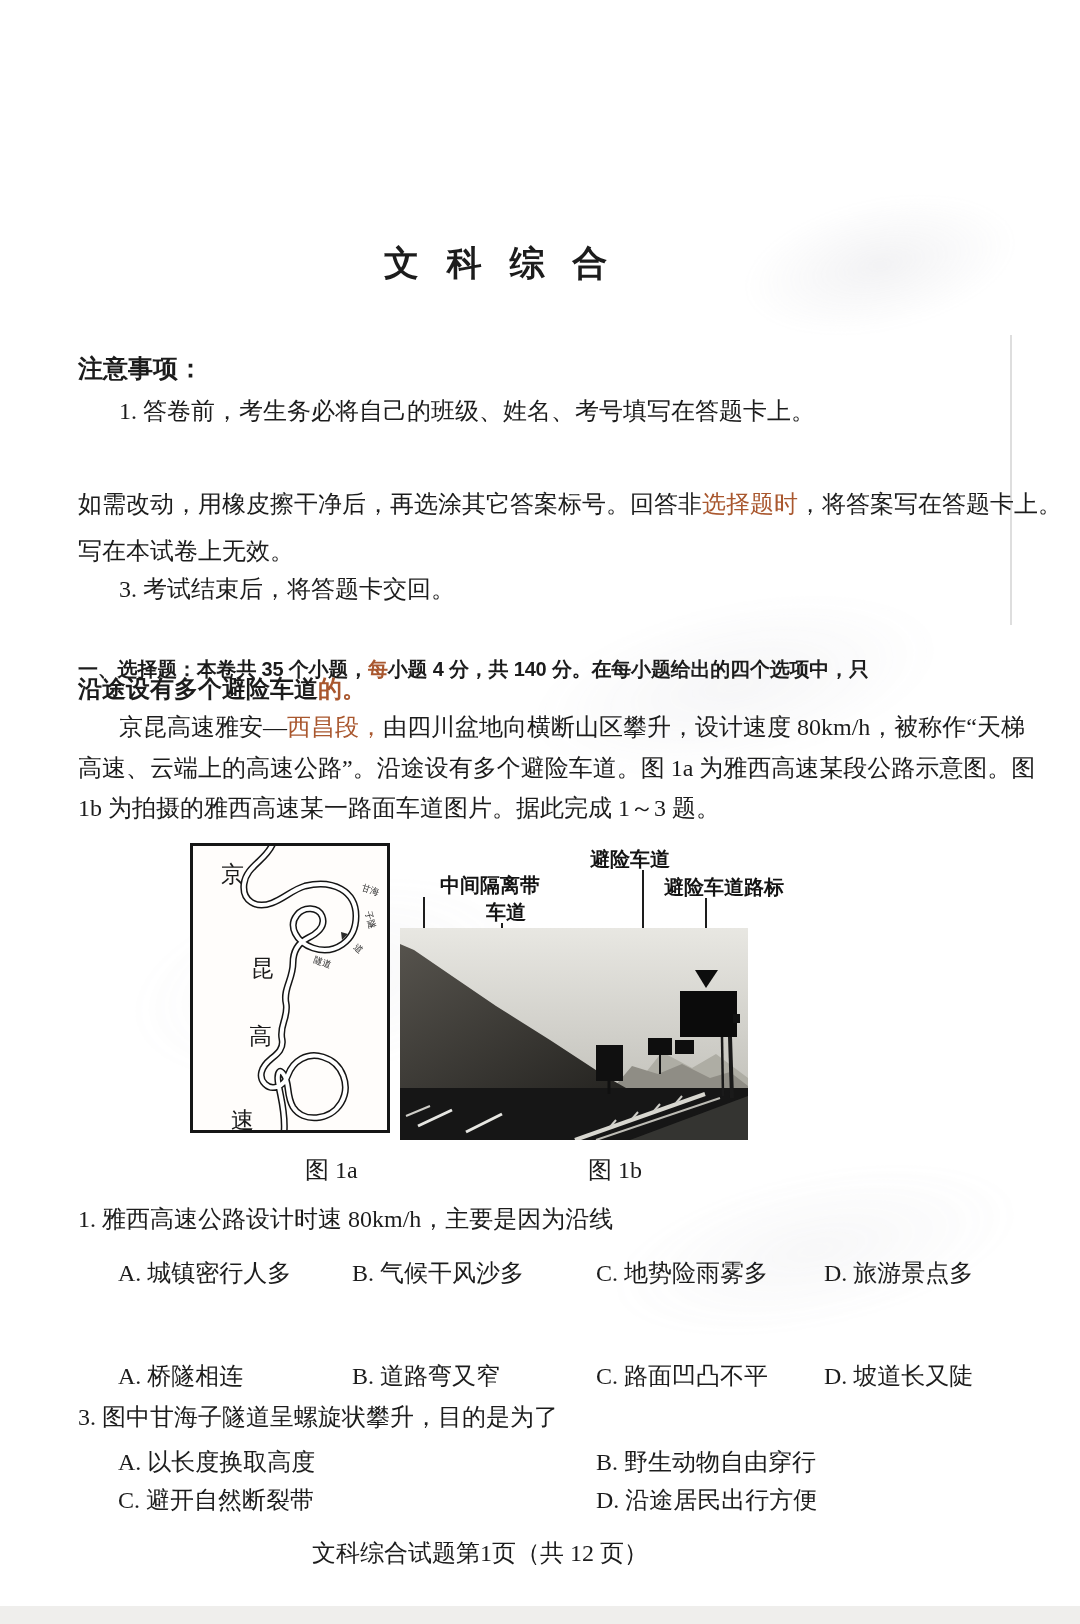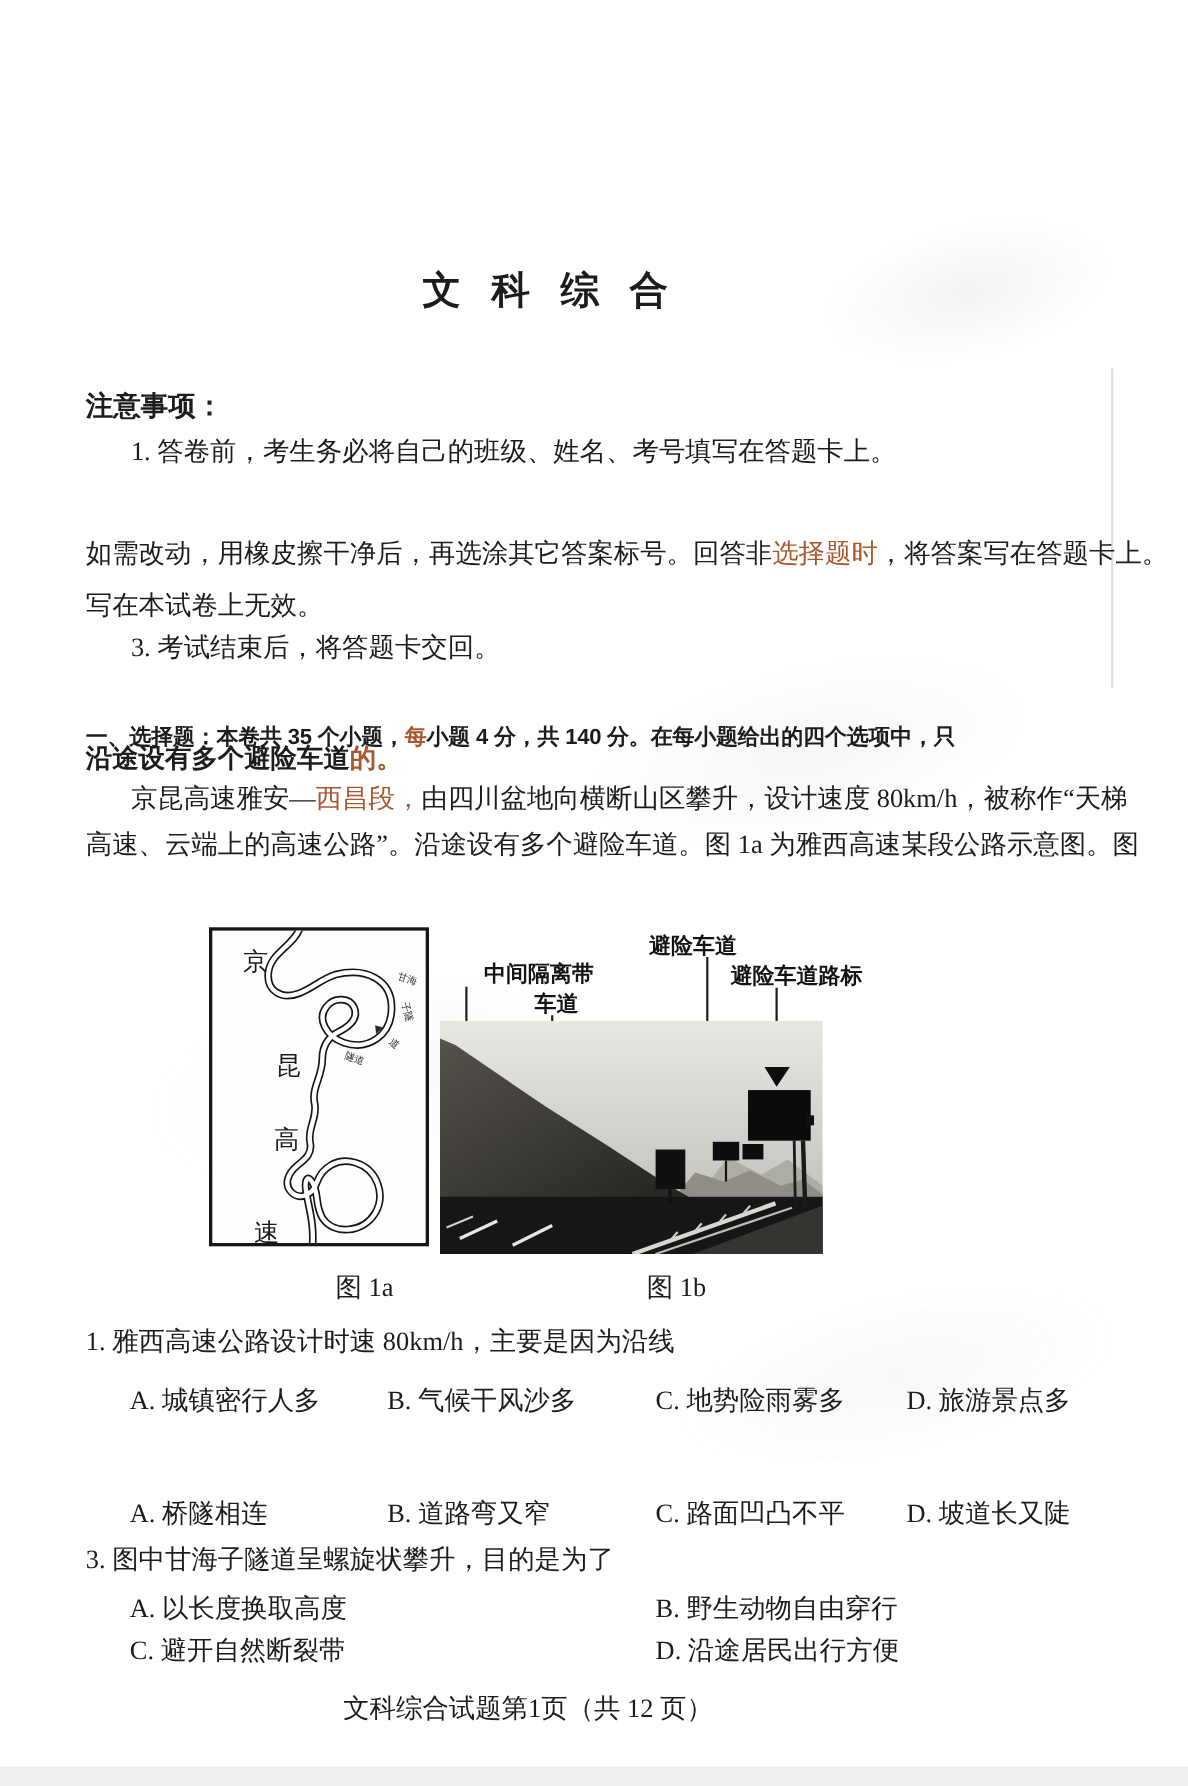--- a/index.html
+++ b/index.html
@@ -96,20 +96,21 @@
   <div class="abs body-text n-item1">1. 答卷前，考生务必将自己的班级、姓名、考号填写在答题卡上。</div>
   <div class="abs body-text n-i2-l2"><span>如需改动，用橡皮擦干净后，再选涂其它答案标号。回答非</span><span class="tint">选择题时</span><span>，将答案写在答题卡上。</span></div>
   <div class="abs body-text n-i2-l3">写在本试卷上无效。</div>
   <div class="abs body-text n-item3">3. 考试结束后，将答题卡交回。</div>
 
   <div class="abs heiti sec-l1"><span>一、选择题：本卷共 35 个小题，</span><span class="tint">每</span><span>小题 4 分，共 140 分。在每小题给出的四个选项中，只</span></div>
   <div class="abs heiti sec-l2"><span>沿途设有多个避险车道</span><span class="tint">的。</span></div>
 
   <div class="abs body-text p-l1"><span>京昆高速雅安—</span><span class="tint">西昌段，</span><span>由四川盆地向横断山区攀升，设计速度 80km/h，被称作“天梯</span></div>
   <div class="abs body-text p-l2">高速、云端上的高速公路”。沿途设有多个避险车道。图 1a 为雅西高速某段公路示意图。图</div>
+  <div class="abs body-text p-l3">1b 为拍摄的雅西高速某一路面车道图片。据此完成 1～3 题。</div>
 
   <div class="abs fig1a-box">
     <svg width="194" height="284" viewBox="0 0 194 284">
       <path d="M 80 -3 C 74 14, 53 20, 51 38 C 49 55, 63 63, 79 57 C 92 52, 99 44, 112 40
                C 140 33, 163 45, 163 70 C 163 96, 141 109, 120 102 C 103 96, 95 80, 104 69
                C 111 60, 125 61, 129 70 C 133 80, 125 87, 115 92 C 105 97, 100 106, 100 117
                C 100 133, 90 143, 93 157 C 96 171, 86 179, 89 193 C 91 203, 84 208, 78 213
                C 68 221, 65 231, 72 238 C 79 245, 91 241, 95 229 C 100 215, 114 206, 130 211
                C 150 217, 158 240, 148 257 C 137 275, 110 277, 100 261 C 93 249, 97 238, 91 229
                C 87 222, 84 226, 85 235 C 87 250, 93 266, 91 287" fill="none" stroke="#151515" stroke-width="7" stroke-linejoin="round"></path>

